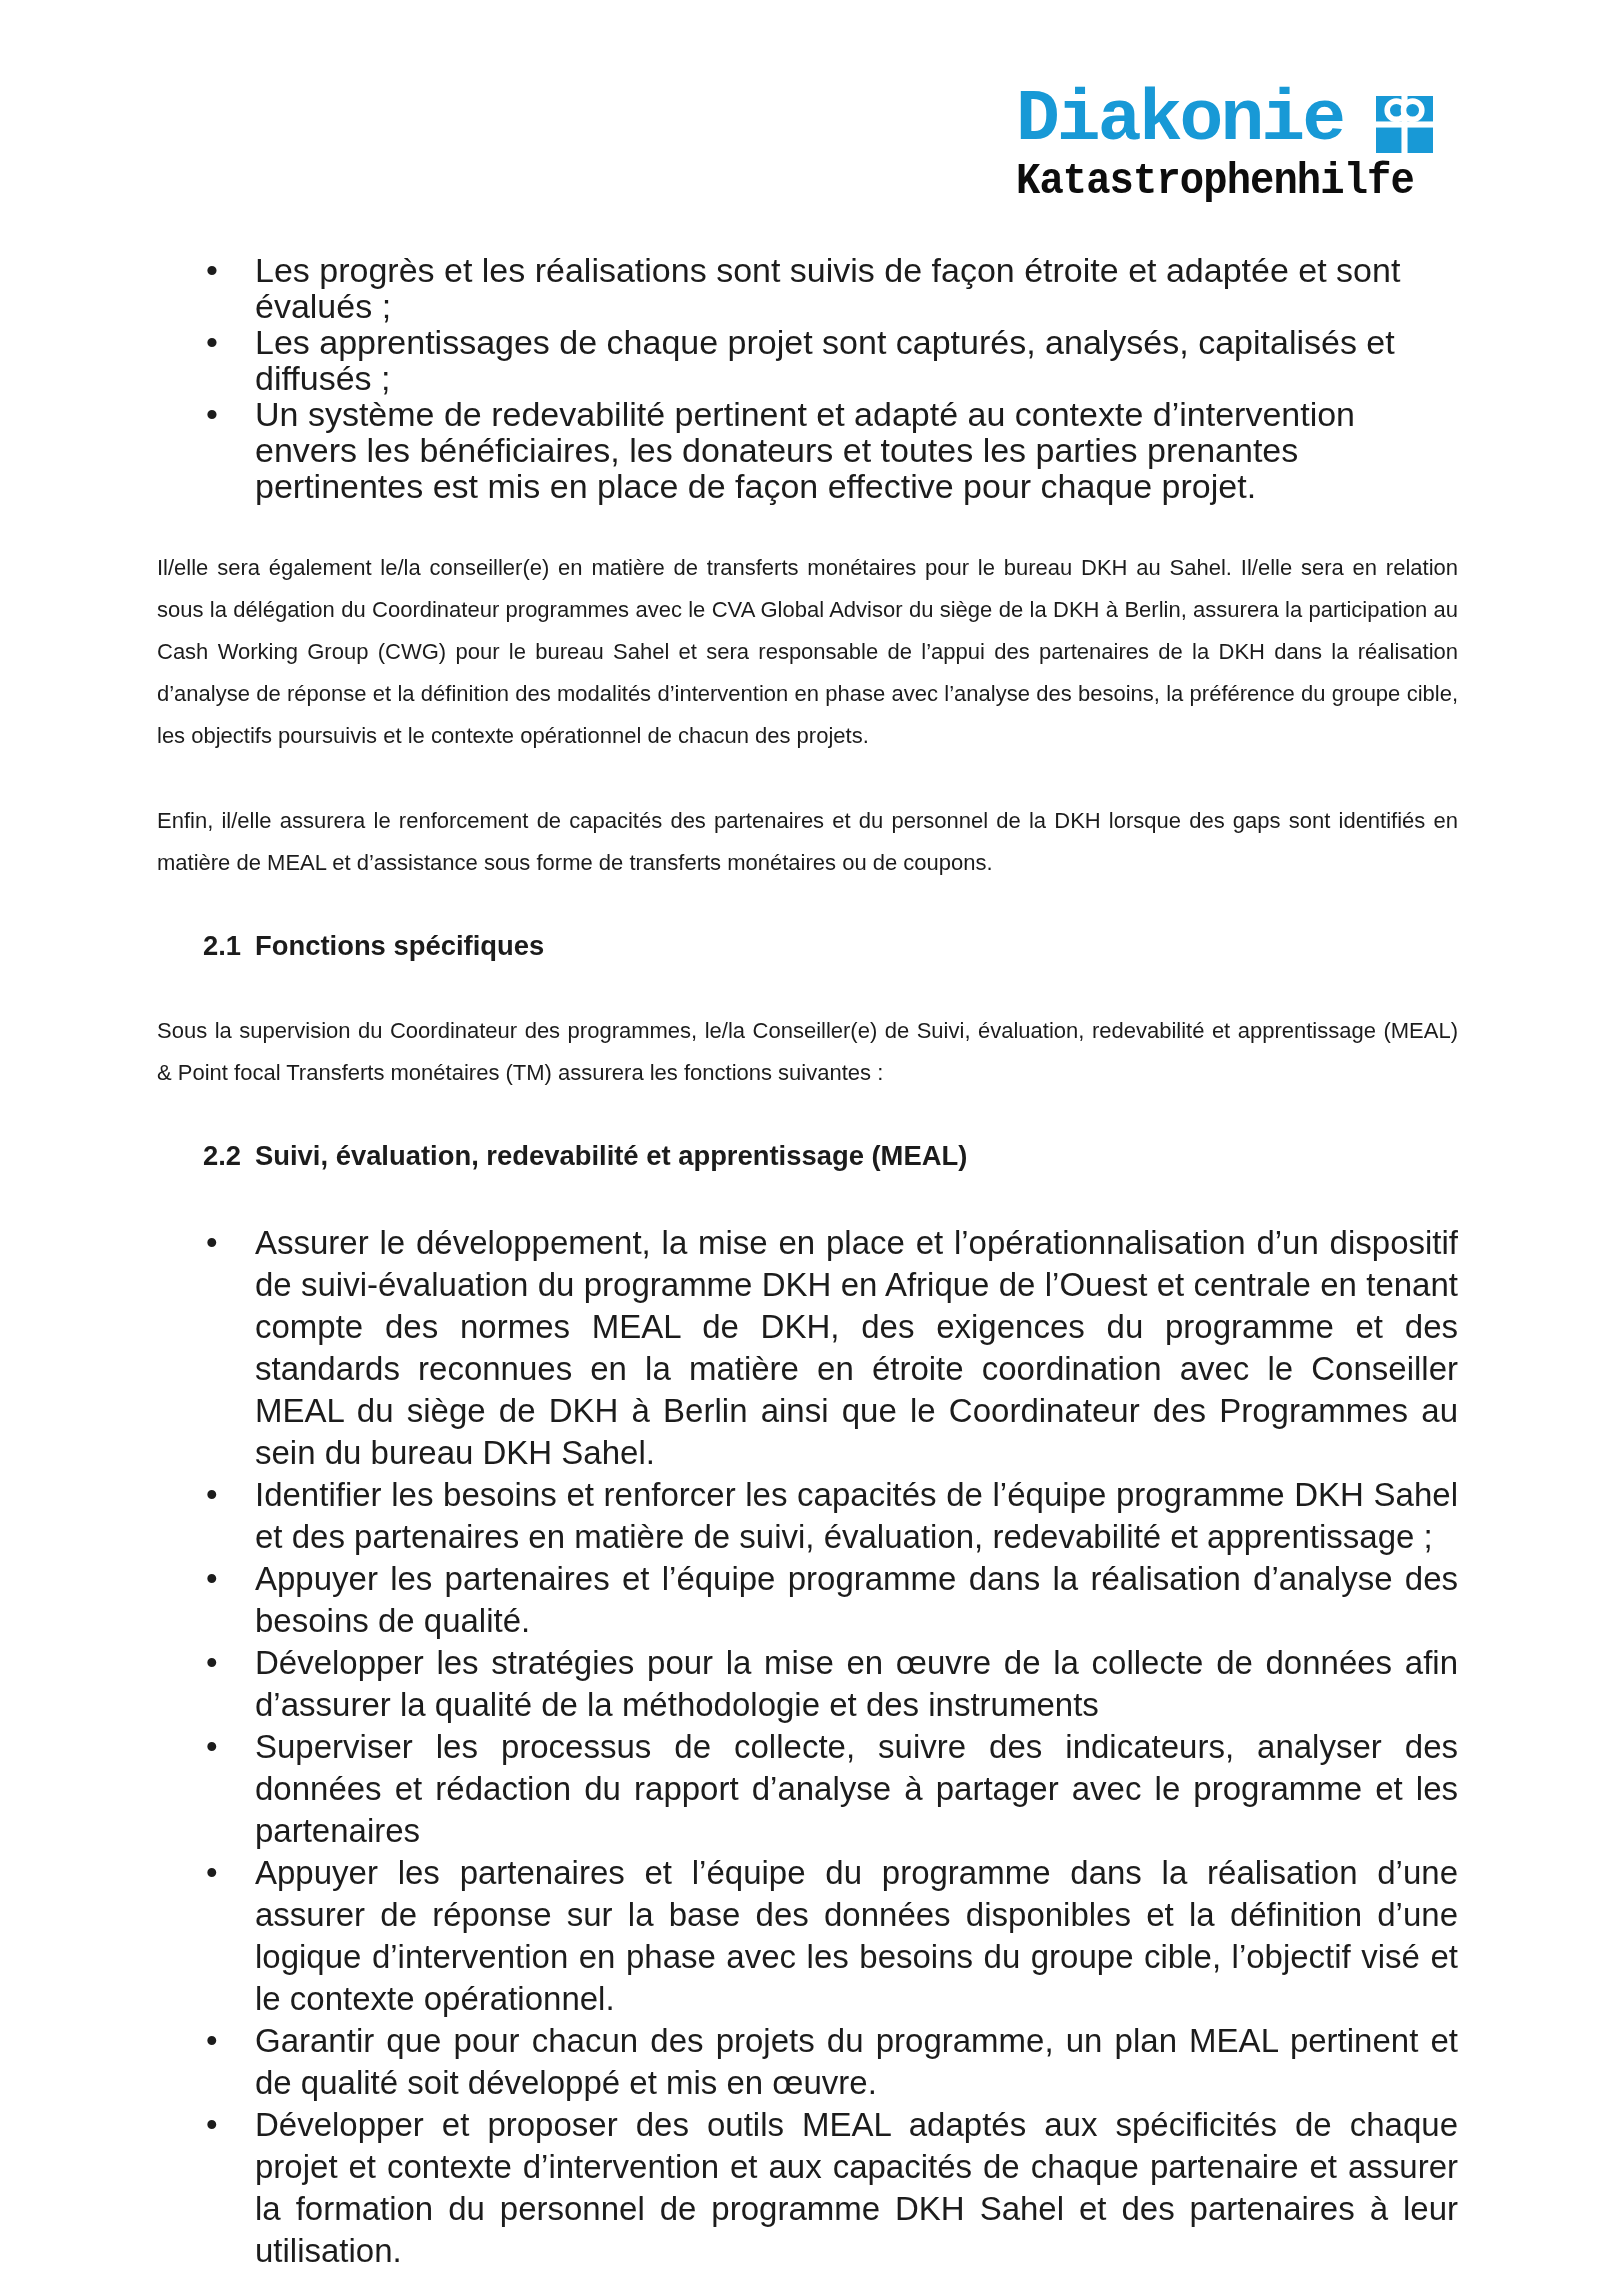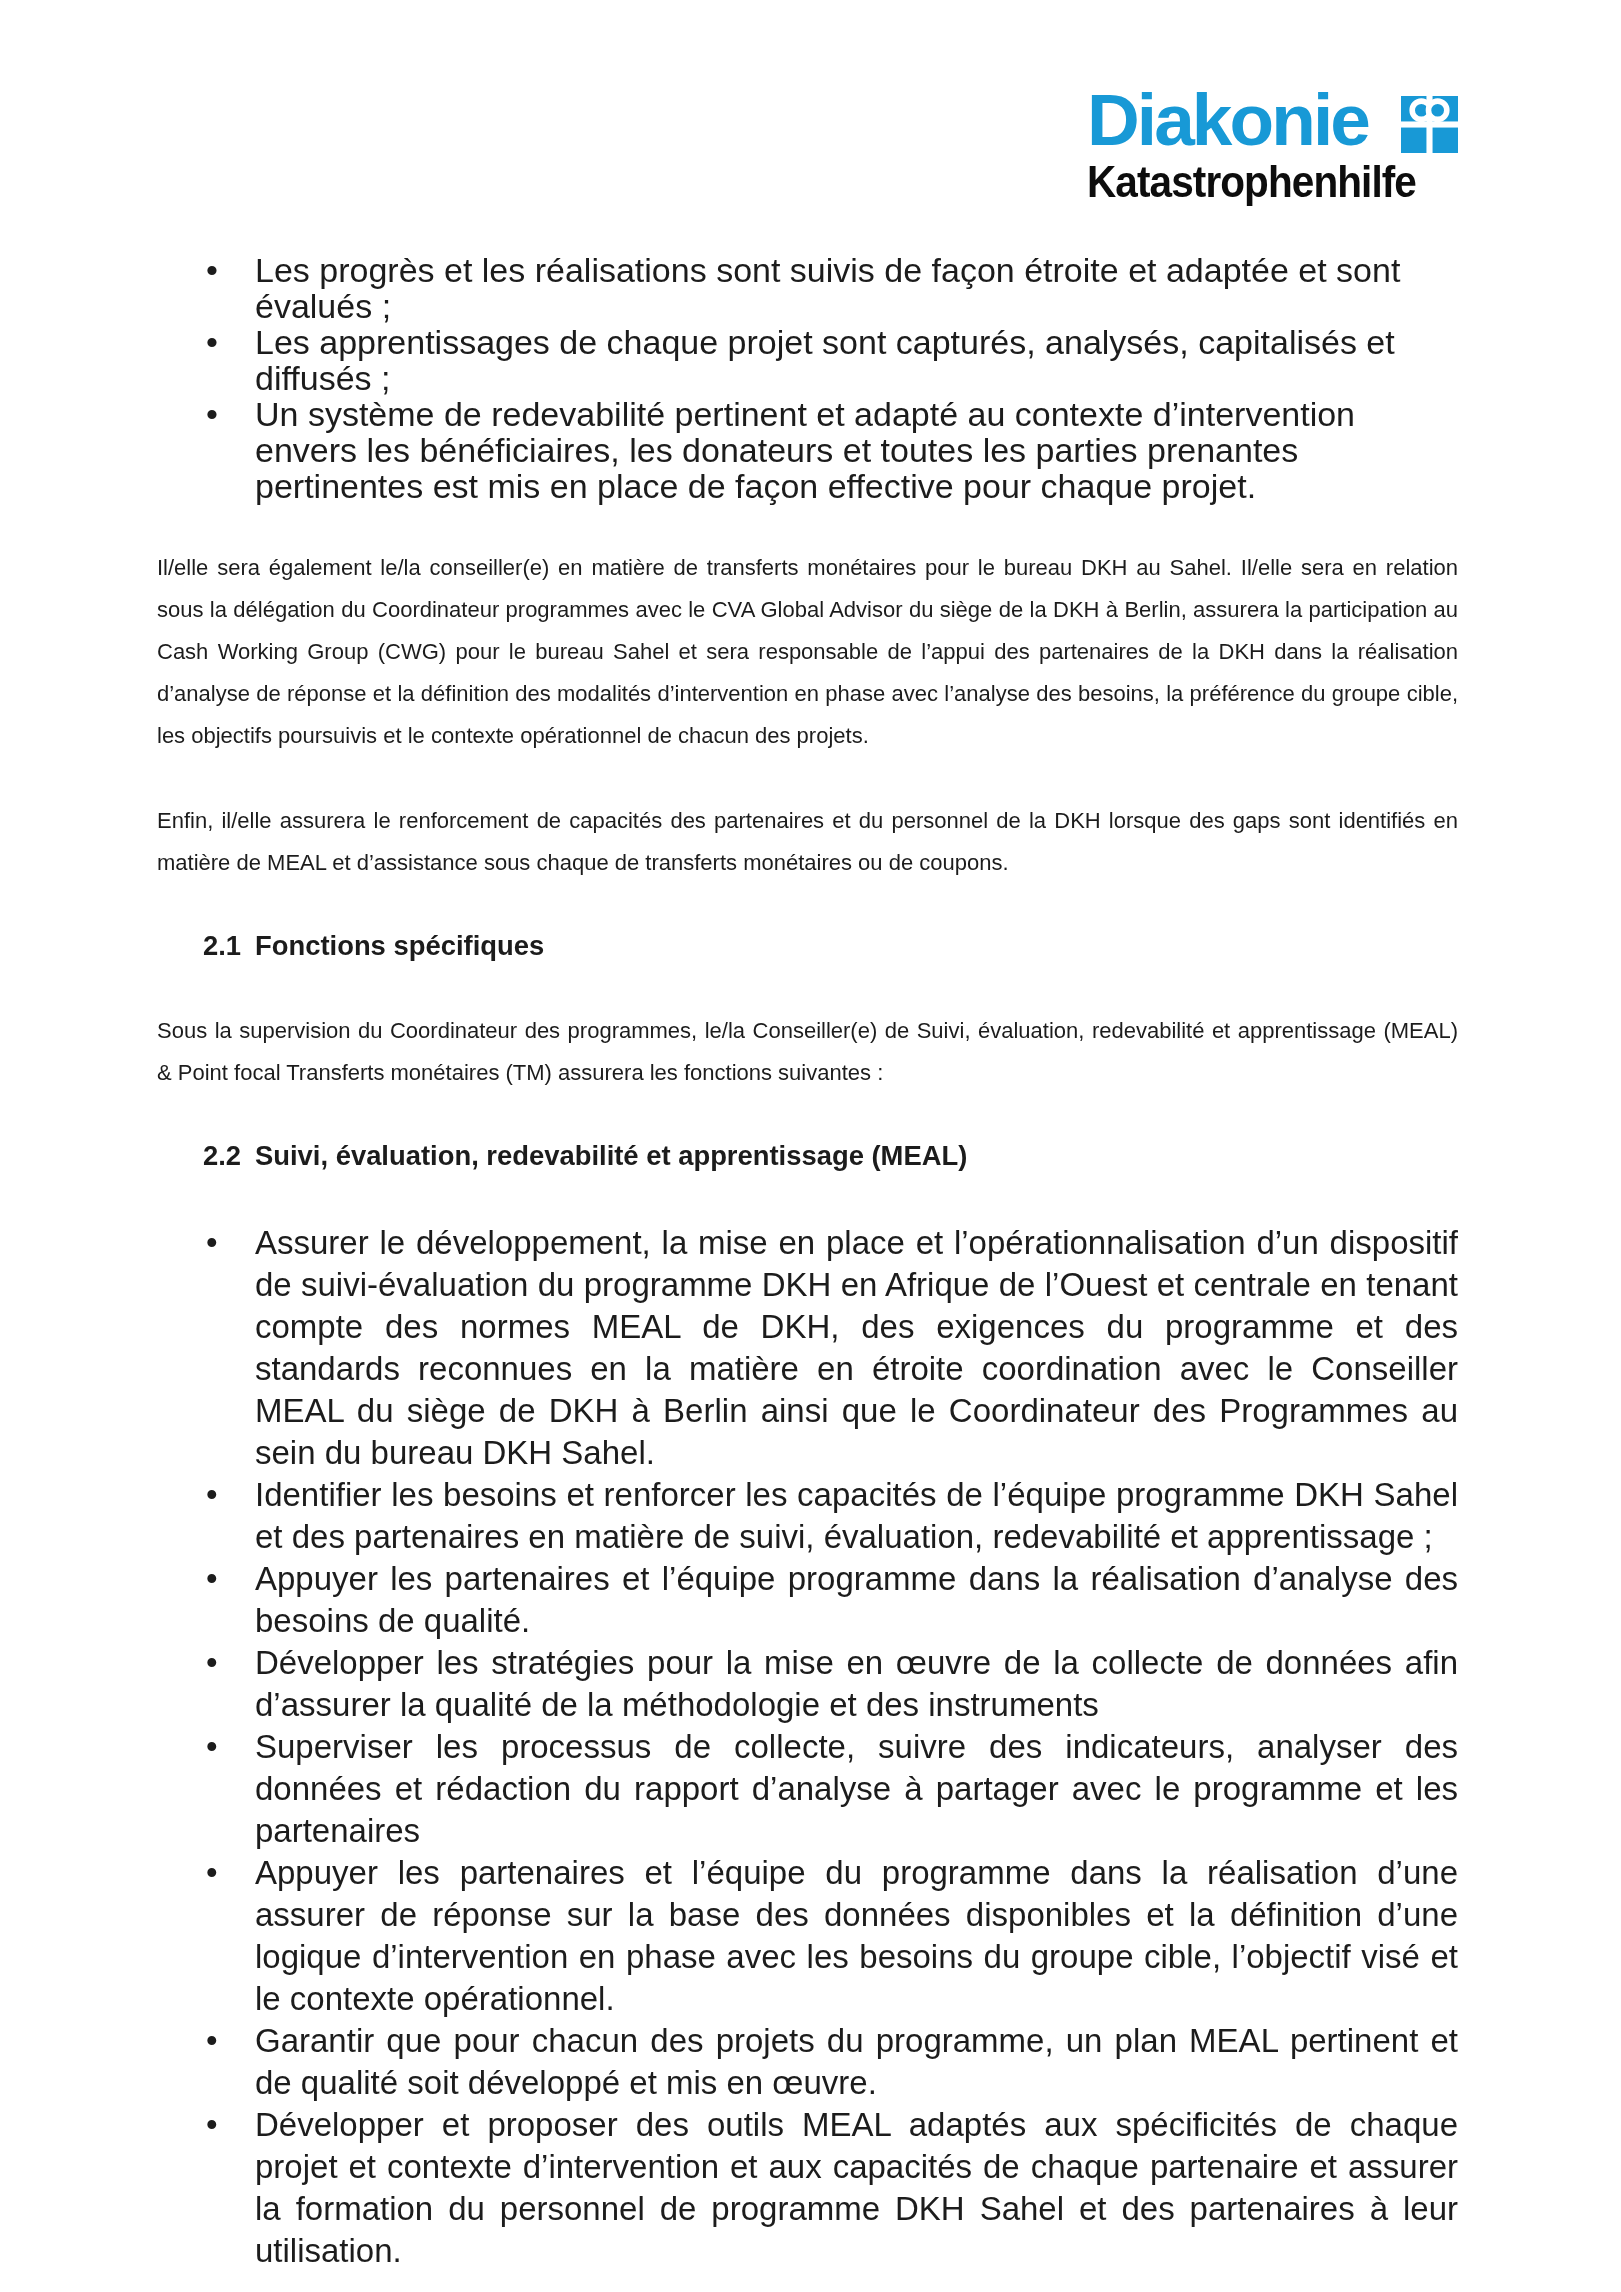--- a/index.html
+++ b/index.html
@@ -10,21 +10,21 @@
     -webkit-font-smoothing:antialiased;
   }
   .page {
     position:relative; box-sizing:border-box;
     width:1621px; height:2293px;
     padding:83px 163px 39px 157px;
     background:#ffffff; overflow:hidden;
   }
 
   
-  .logo-wrap { display:flex; justify-content:flex-end; }
+  .logo-wrap { display:flex; justify-content:flex-end;font-family:Liberation Mono, monospace; }
   .logo { display:flex; flex-direction:column; align-items:flex-start; }
   .logo-row { display:flex; align-items:flex-start; gap:33px; }
   .brand {
     font-size:73px; font-weight:bold; letter-spacing:-2.9px;
     line-height:73px; color:#1899D6; white-space:nowrap;
   }
   .crest { width:57px; height:57px; margin-top:12.7px; flex:none; }
   .subbrand {
     font-size:45px; font-weight:bold; letter-spacing:-1px;
     line-height:47px; color:#0d0d0d; white-space:nowrap;
@@ -75,21 +75,21 @@
     </div>
   </div>
 
   <ul class="doc-list list-intro">
     <li>Les progrès et les réalisations sont suivis de façon étroite et adaptée et sont évalués ;</li>
     <li>Les apprentissages de chaque projet sont capturés, analysés, capitalisés et diffusés ;</li>
     <li>Un système de redevabilité pertinent et adapté au contexte d’intervention envers les bénéficiaires, les donateurs et toutes les parties prenantes pertinentes est mis en place de façon effective pour chaque projet.</li>
   </ul>
 
   <p class="para">Il/elle sera également le/la conseiller(e) en matière de transferts monétaires pour le bureau DKH au Sahel. Il/elle sera en relation sous la délégation du Coordinateur programmes avec le CVA Global Advisor du siège de la DKH à Berlin, assurera la participation au Cash Working Group (CWG) pour le bureau Sahel et sera responsable de l’appui des partenaires de la DKH dans la réalisation d’analyse de réponse et la définition des modalités d’intervention en phase avec l’analyse des besoins, la préférence du groupe cible, les objectifs poursuivis et le contexte opérationnel de chacun des projets.</p>
-  <p class="para">Enfin, il/elle assurera le renforcement de capacités des partenaires et du personnel de la DKH lorsque des gaps sont identifiés en matière de MEAL et d’assistance sous chaque de transferts monétaires ou de coupons.</p>
+  <p class="para">Enfin, il/elle assurera le renforcement de capacités des partenaires et du personnel de la DKH lorsque des gaps sont identifiés en matière de MEAL et d’assistance sous forme de transferts monétaires ou de coupons.</p>
 
   <div class="heading">
     <span class="num">2.1</span>
     <span class="ttl">Fonctions spécifiques</span>
   </div>
 
   <p class="para">Sous la supervision du Coordinateur des programmes, le/la Conseiller(e) de Suivi, évaluation, redevabilité et apprentissage (MEAL) &amp; Point focal Transferts monétaires (TM) assurera les fonctions suivantes :</p>
 
   <div class="heading">
     <span class="num">2.2</span>

